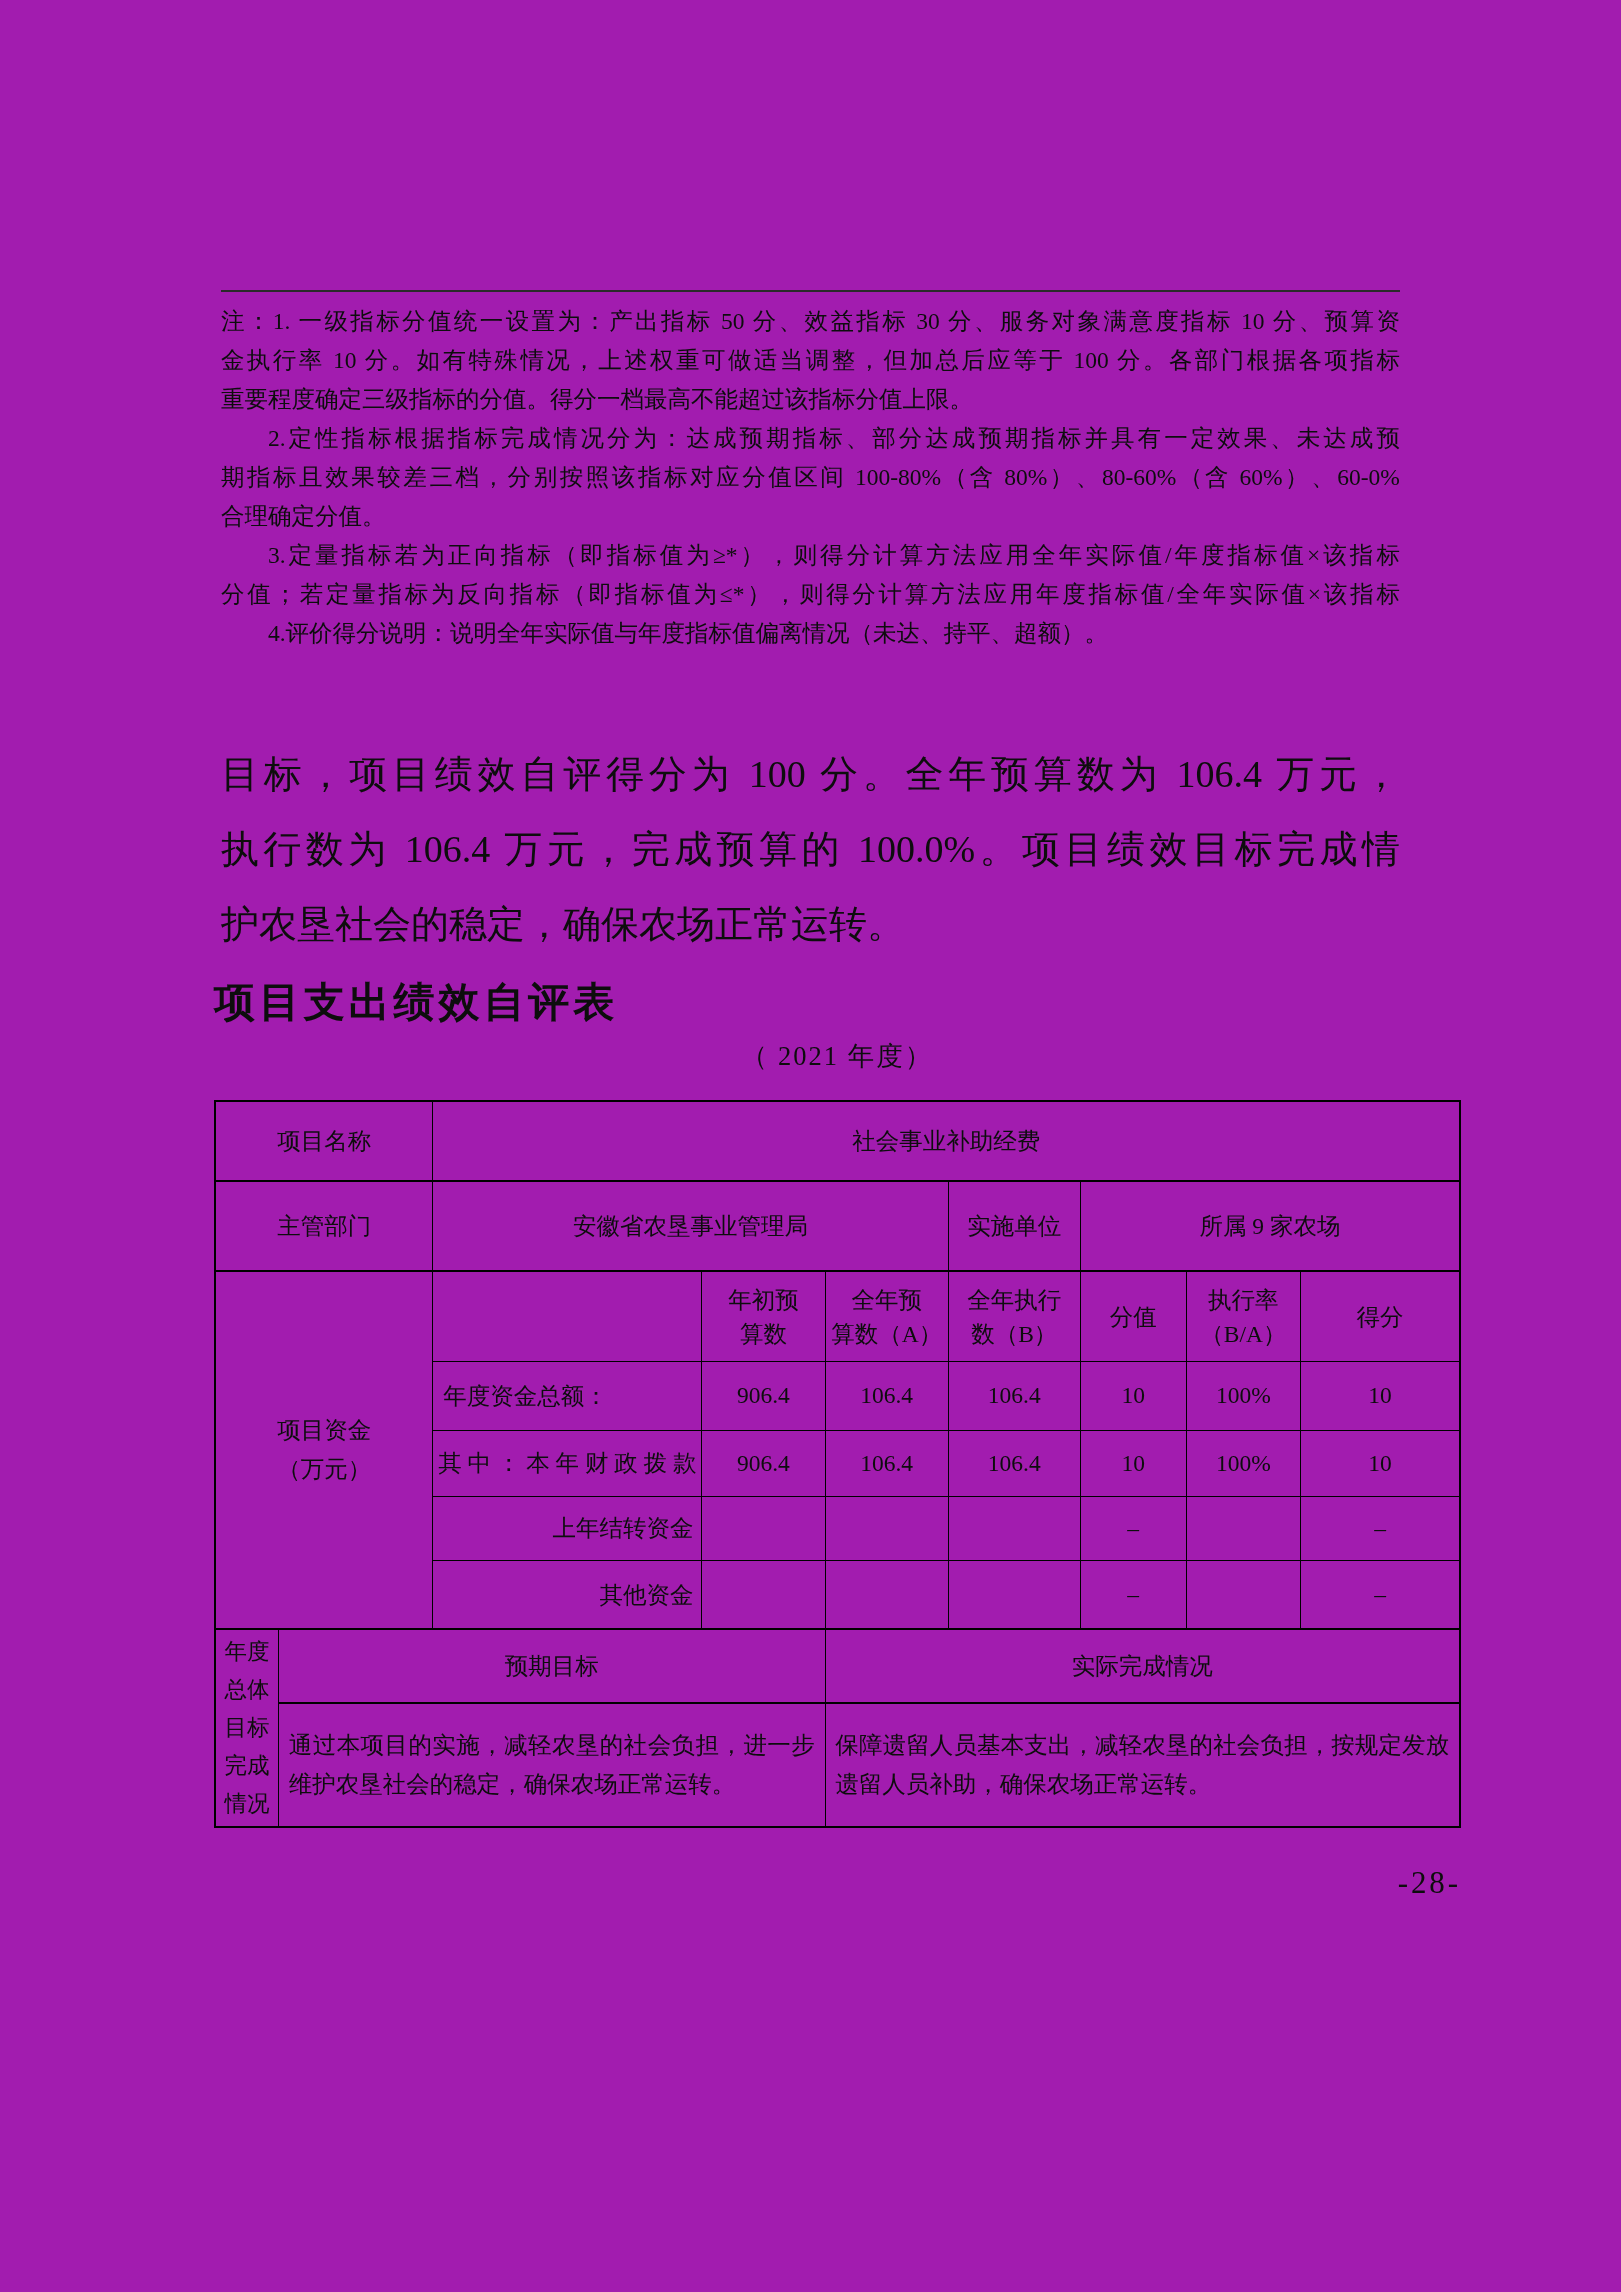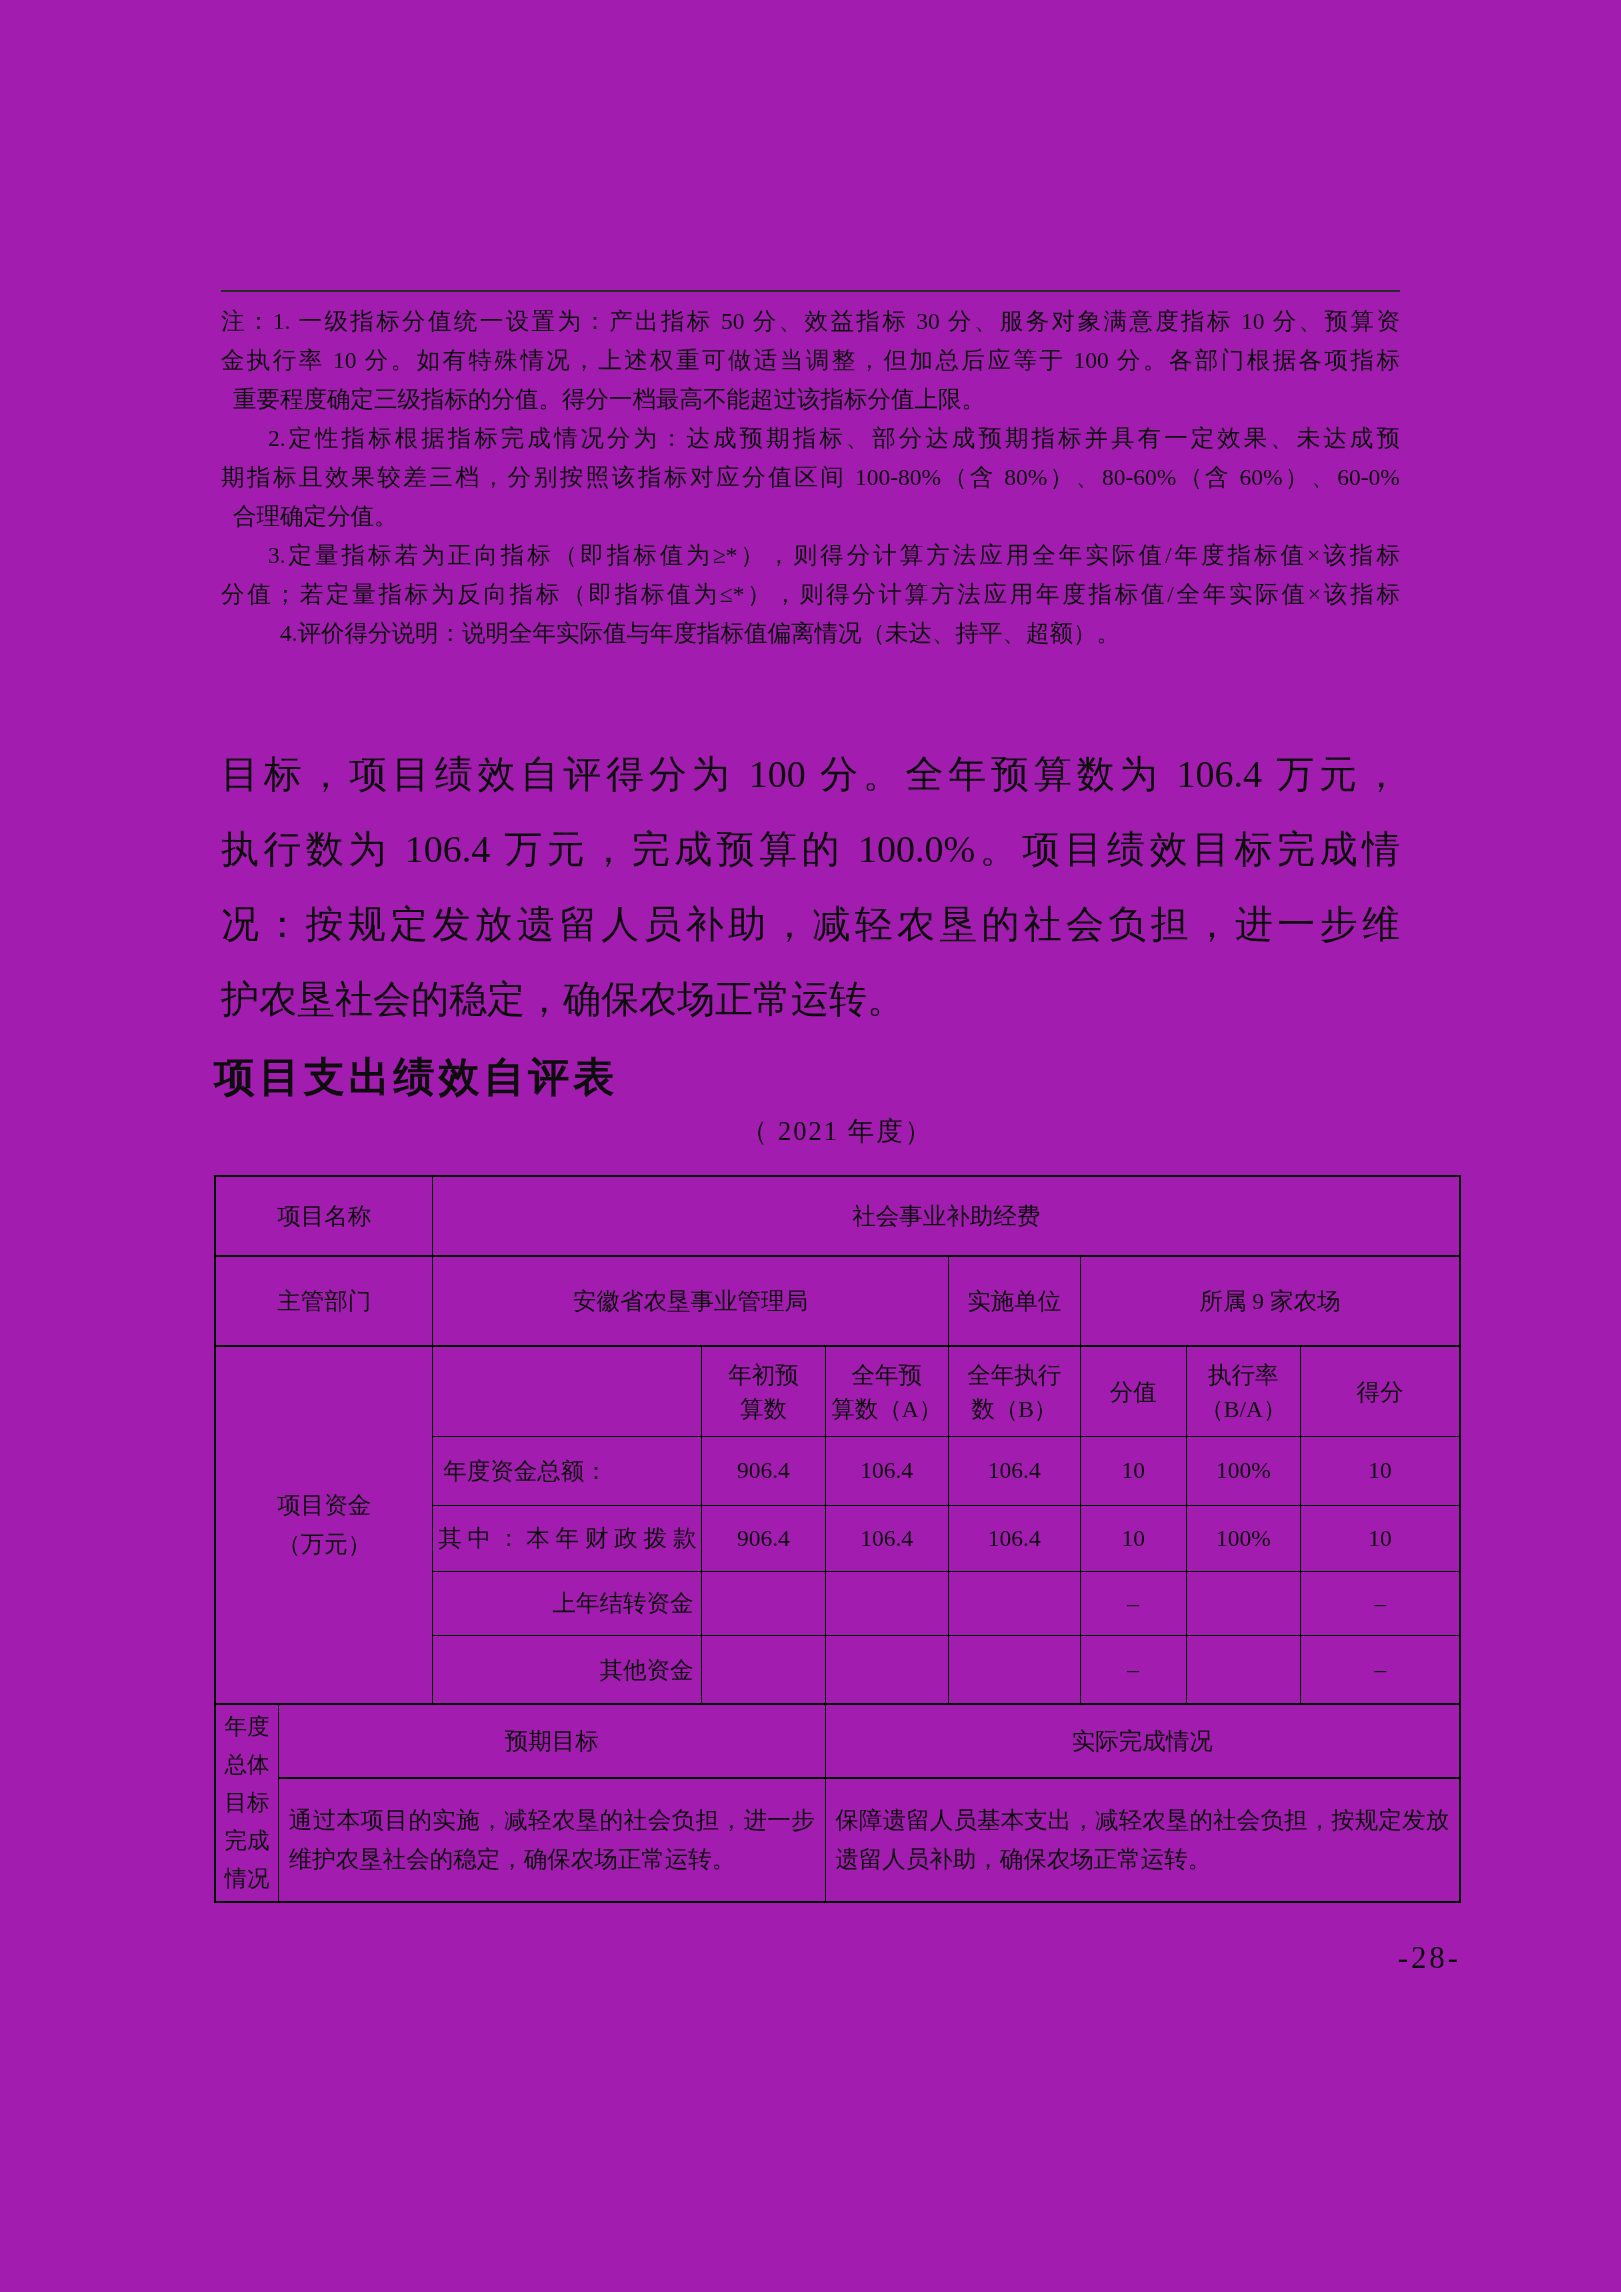--- a/index.html
+++ b/index.html
@@ -17,21 +17,21 @@
   
   .notes {
     border-top:2.9px solid #2a2a2a;
     padding-top:9.8px;
     margin-left:6.9px;
     width:1179px;
     font-size:23.5px;
     line-height:39px;
   }
   .note-line { text-align:justify; text-align-last:justify; }
-  .note-line.last { text-align-last:left;margin-left:12px; }
+  .note-line.last { text-align-last:left; }
   .note-line.indent { text-indent:2em; }
 
   
   .summary {
     margin-left:6.9px;
     margin-top:84px;
     width:1179px;
     font-size:38px;
     line-height:75px;
   }
@@ -114,21 +114,20 @@
     <div class="note-line">期指标且效果较差三档，分别按照该指标对应分值区间 100-80%（含 80%）、80-60%（含 60%）、60-0%</div>
     <div class="note-line last">合理确定分值。</div>
     <div class="note-line indent">3.定量指标若为正向指标（即指标值为≥*），则得分计算方法应用全年实际值/年度指标值×该指标</div>
     <div class="note-line">分值；若定量指标为反向指标（即指标值为≤*），则得分计算方法应用年度指标值/全年实际值×该指标</div>
     <div class="note-line indent last">4.评价得分说明：说明全年实际值与年度指标值偏离情况（未达、持平、超额）。</div>
   </div>
 
   <div class="summary">
     <div class="summary-line">目标，项目绩效自评得分为 100 分。全年预算数为 106.4 万元，</div>
     <div class="summary-line">执行数为 106.4 万元，完成预算的 100.0%。项目绩效目标完成情</div>
-    <div class="summary-line">况：按规定发放遗留人员补助，减轻农垦的社会负担，进一步维</div>
     <div class="summary-line last">护农垦社会的稳定，确保农场正常运转。</div>
   </div>
 
   <div class="table-title">项目支出绩效自评表</div>
   <div class="table-subtitle">（ 2021 年度）</div>
 
   <table class="t1">
     <colgroup>
       <col style="width:17.5%">
         <col style="width:21.6%">

